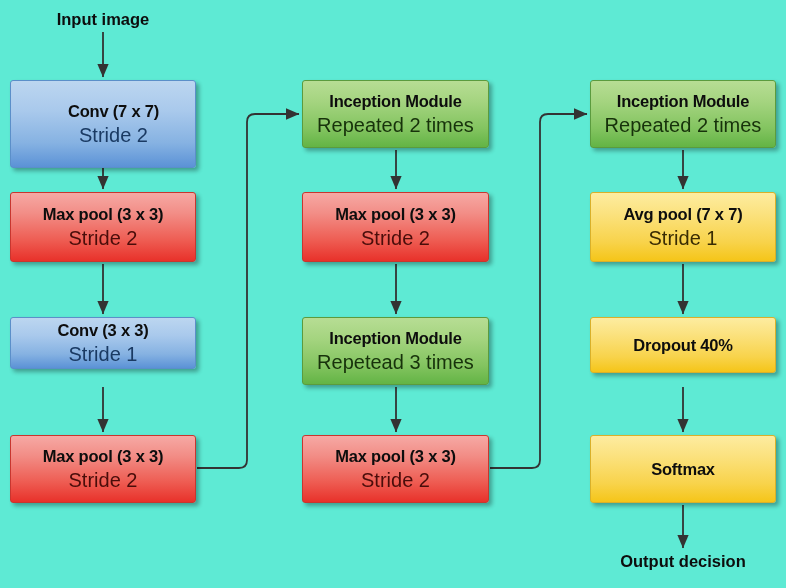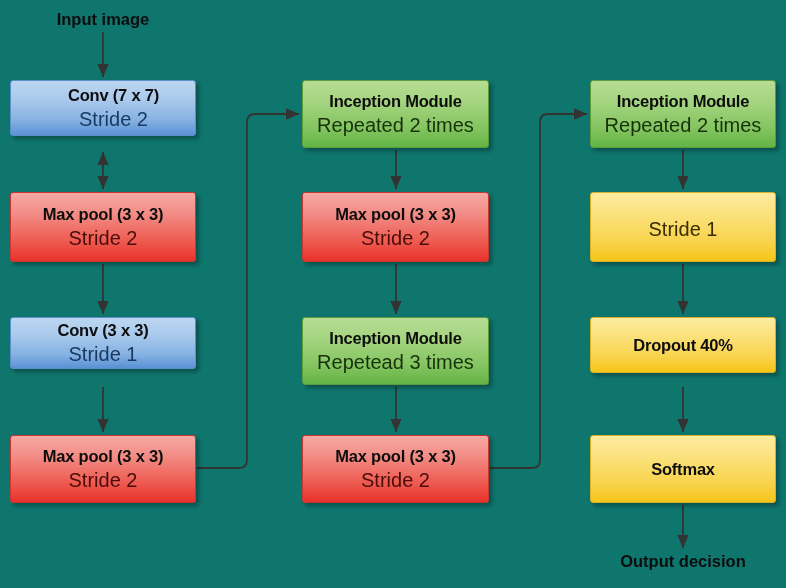--- a/index.html
+++ b/index.html
@@ -7,21 +7,21 @@
     padding: 0;
     background: #ffffff;
   }
   body {
     font-family: "Liberation Sans", sans-serif;
   }
   #canvas {
     position: relative;
     width: 786px;
     height: 588px;
-    background: #0f766e;
+    background: #5eead4;
     overflow: hidden;
   }
 
   
   #wires {
     position: absolute;
     left: 0;
     top: 0;
     width: 786px;
     height: 588px;
@@ -141,21 +141,21 @@
       <line x1="683" y1="387" x2="683" y2="432" marker-end="url(#ah)"></line>
 
       <line x1="683" y1="505" x2="683" y2="548" marker-end="url(#ah)"></line>
     </g>
   </svg>
 
   <div class="caption" style="left:23px; top:10px; width:160px;">Input image</div>
 
   <div class="caption" style="left:603px; top:552px; width:160px;">Output decision</div>
 
-  <div class="node blue" style="left:10px; top:80px; width:186px; height:56px;padding-left:21px;">
+  <div class="node blue" style="left:10px; top:80px; width:186px; height:88px;padding-left:21px;">
     <span class="title">Conv (7 x 7)</span>
     <span class="sub">Stride 2</span>
   </div>
 
   <div class="node red" style="left:10px; top:192px; width:186px; height:70px;">
     <span class="title">Max pool (3 x 3)</span>
     <span class="sub">Stride 2</span>
   </div>
 
   <div class="node blue" style="left:10px; top:317px; width:186px; height:52px;">
@@ -187,20 +187,21 @@
     <span class="title">Max pool (3 x 3)</span>
     <span class="sub">Stride 2</span>
   </div>
 
   <div class="node green" style="left:590px; top:80px; width:186px; height:68px;">
     <span class="title">Inception Module</span>
     <span class="sub">Repeated 2 times</span>
   </div>
 
   <div class="node yellow" style="left:590px; top:192px; width:186px; height:70px;">
+    <span class="title">Avg pool (7 x 7)</span>
     <span class="sub">Stride 1</span>
   </div>
 
   <div class="node yellow" style="left:590px; top:317px; width:186px; height:56px;">
     <span class="title">Dropout 40%</span>
   </div>
 
   <div class="node yellow" style="left:590px; top:435px; width:186px; height:68px;">
     <span class="title">Softmax</span>
   </div>

